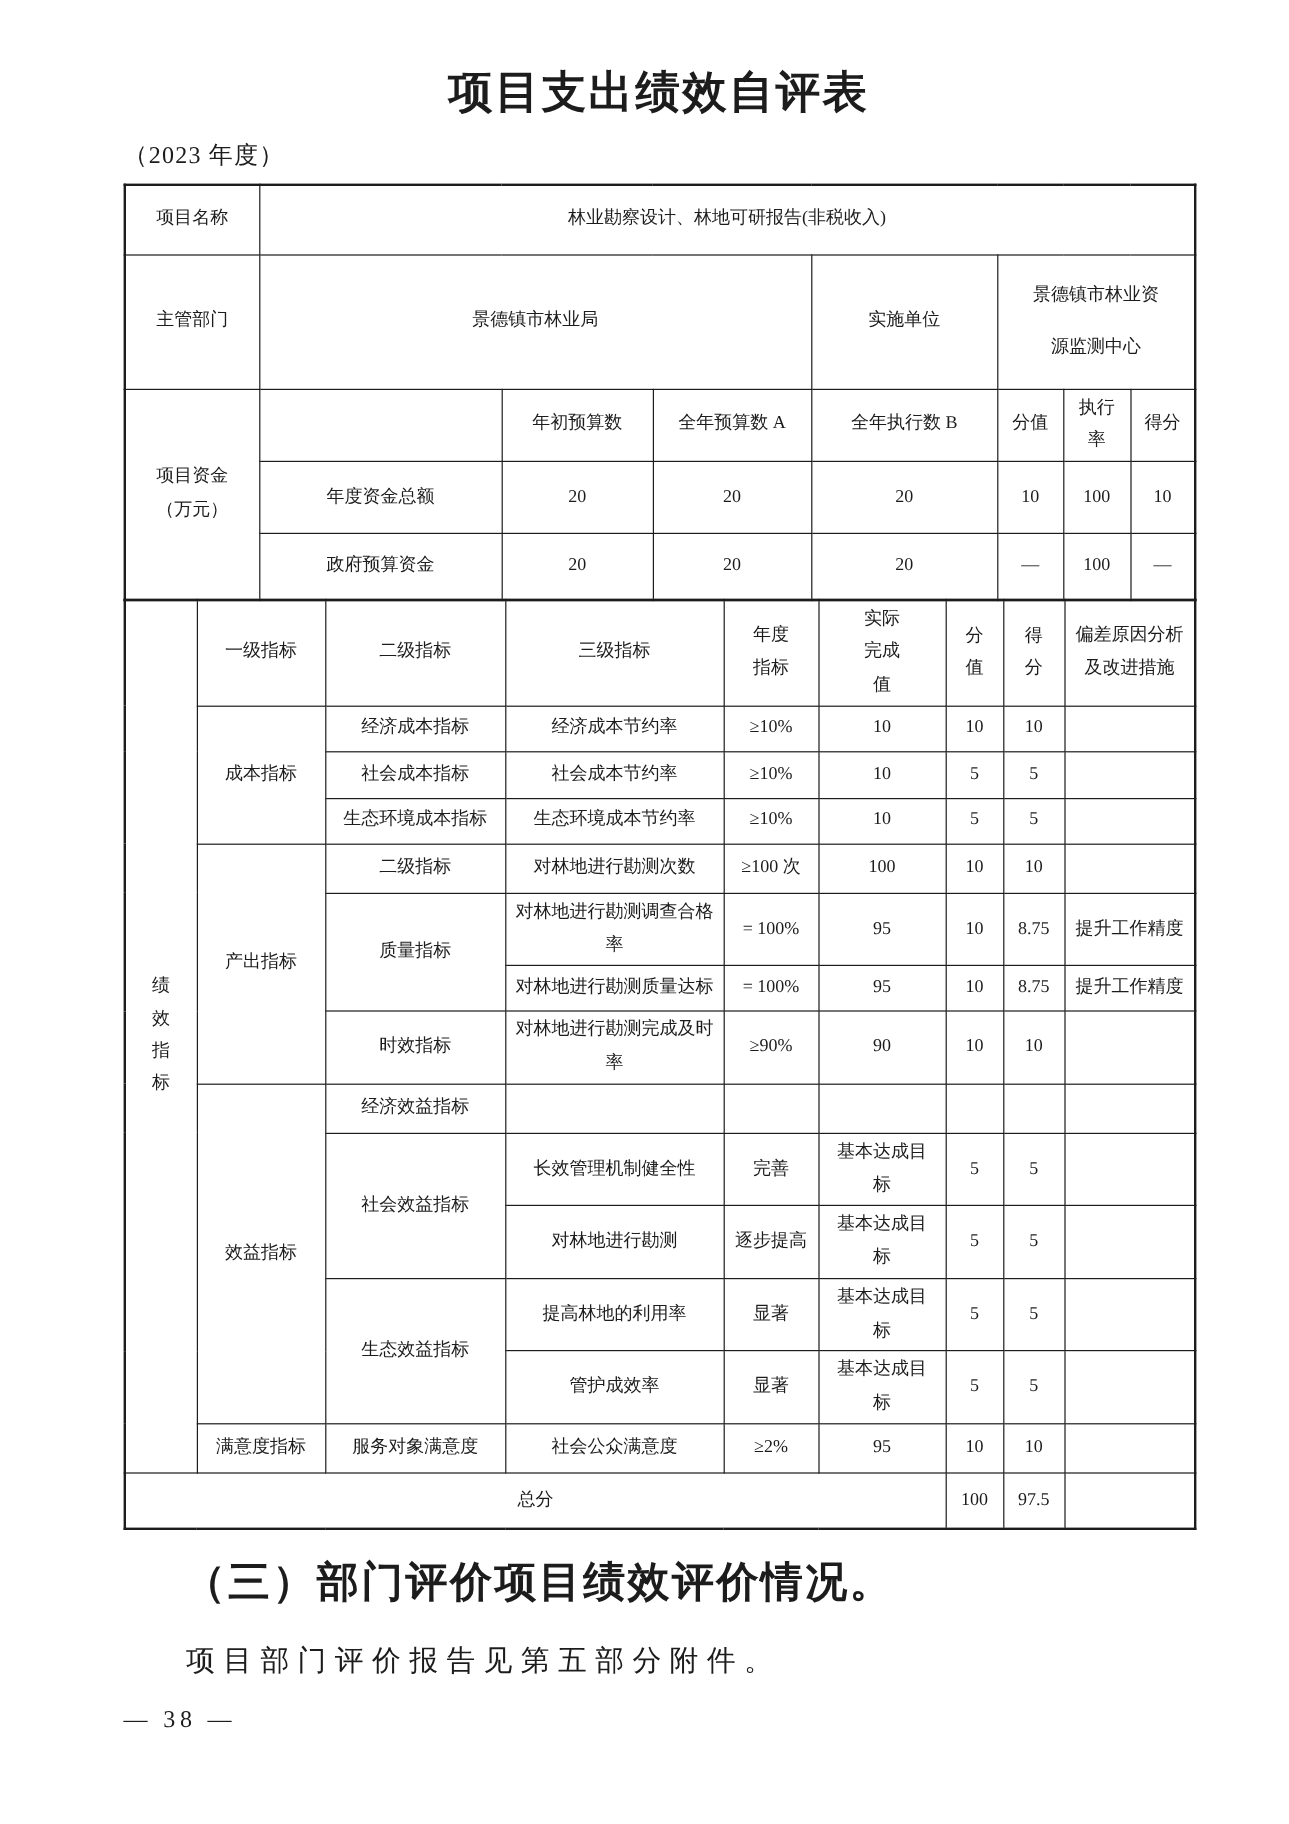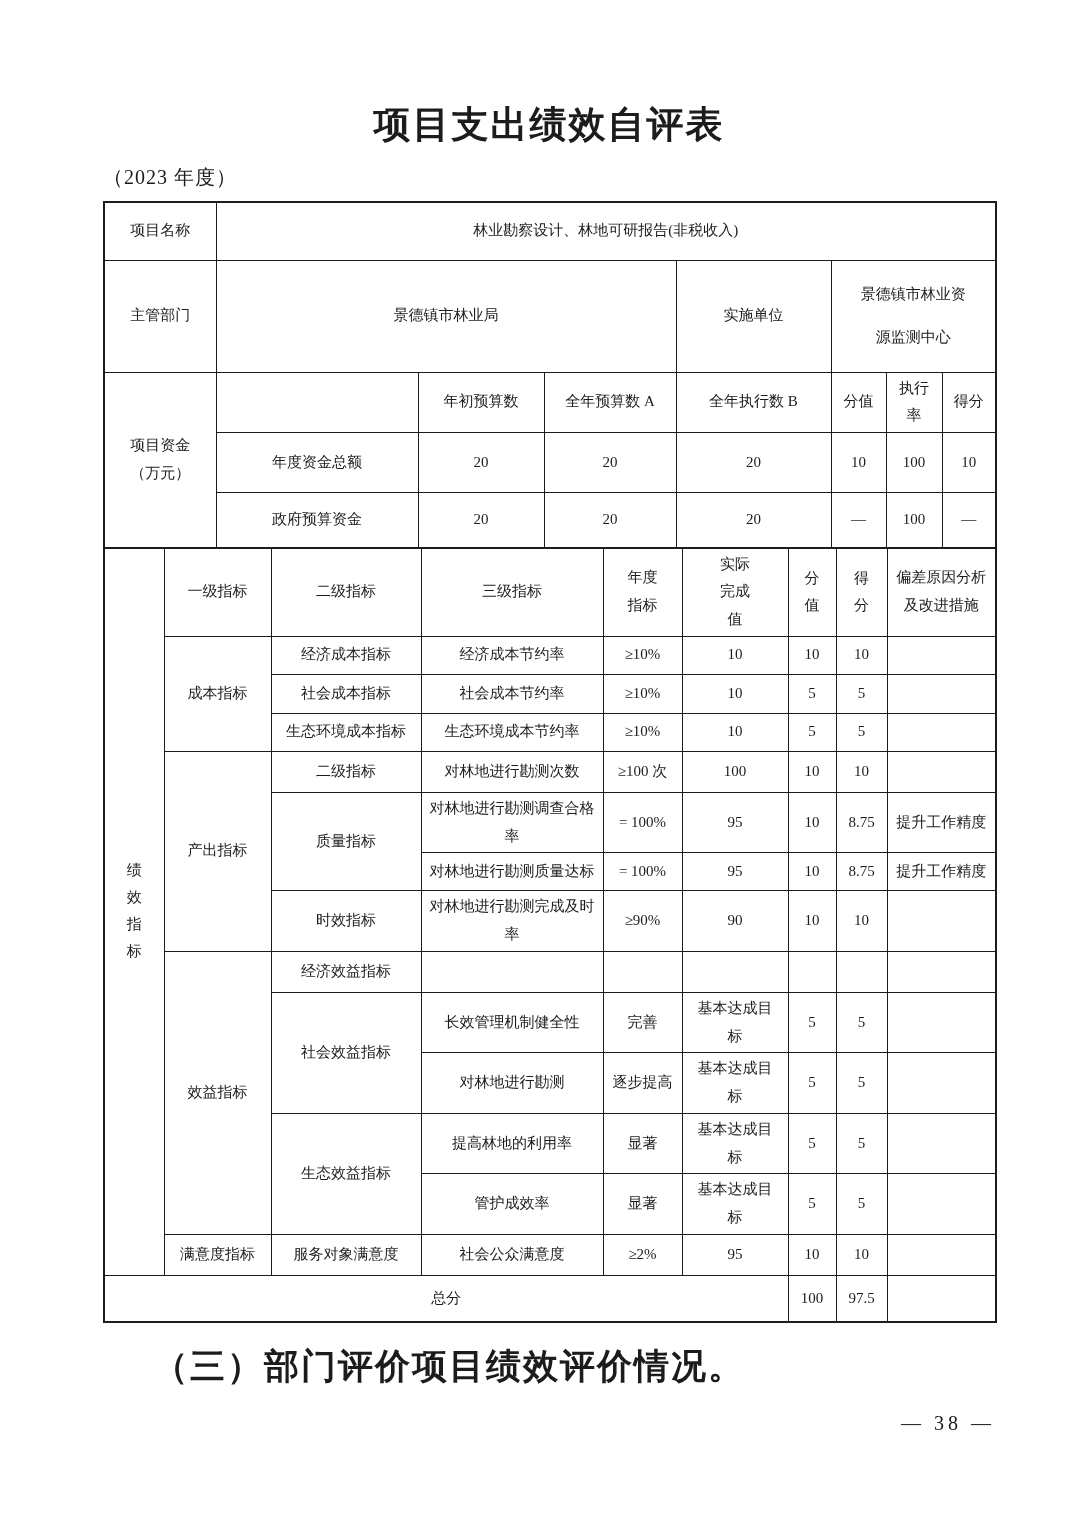--- a/index.html
+++ b/index.html
@@ -3,21 +3,21 @@
 <meta charset="utf-8">
 <style>
   * { margin:0; padding:0; box-sizing:border-box; }
   html, body { background:#ffffff; }
   body {
     width:1074px; height:1520px;
     font-family:"Liberation Serif","DejaVu Serif",serif;
     color:#1c1c1c;
     position:relative;
   }
-  .page { padding:50px 45px 0 103px; width:1040px;margin-top:48px; }
+  .page { padding:50px 45px 0 103px; width:1040px; }
 
   
   .doc-title {
     text-align:center; font-size:37px; font-weight:bold;
     letter-spacing:2px; margin-top:2px;
   }
   .doc-subtitle {
     text-align:left; font-size:20px; margin-top:14px; margin-bottom:10px;
     letter-spacing:1px;
   }
@@ -55,21 +55,21 @@
   
   .section-heading {
     margin:20px 0 0 50px;
     font-size:35px; font-weight:bold; letter-spacing:2px;
   }
   .section-text {
     margin:26px 0 0 52px;
     font-size:24px; letter-spacing:7px;
   }
   .page-number {
-    margin-top:22px; text-align:right;
+    margin-top:22px; text-align:left;
     font-size:20px; letter-spacing:4px;
   }
 </style>
 </head>
 <body>
 
 <div class="page">
 
   <div class="doc-title">项目支出绩效自评表</div>
   <div class="doc-subtitle">（2023 年度）</div>
@@ -278,15 +278,16 @@
     <tr class="h47">
       <td colspan="6">总分</td>
       <td class="num">100</td>
       <td class="num">97.5</td>
       <td></td>
     </tr>
   </tbody>
     </table>
 
   <div class="section-heading">（三）部门评价项目绩效评价情况。</div>
+  <div class="section-text">项目部门评价报告见第五部分附件。</div>
   <div class="page-number">— 38 —</div>
 
 </div>
 
 </body></html>

